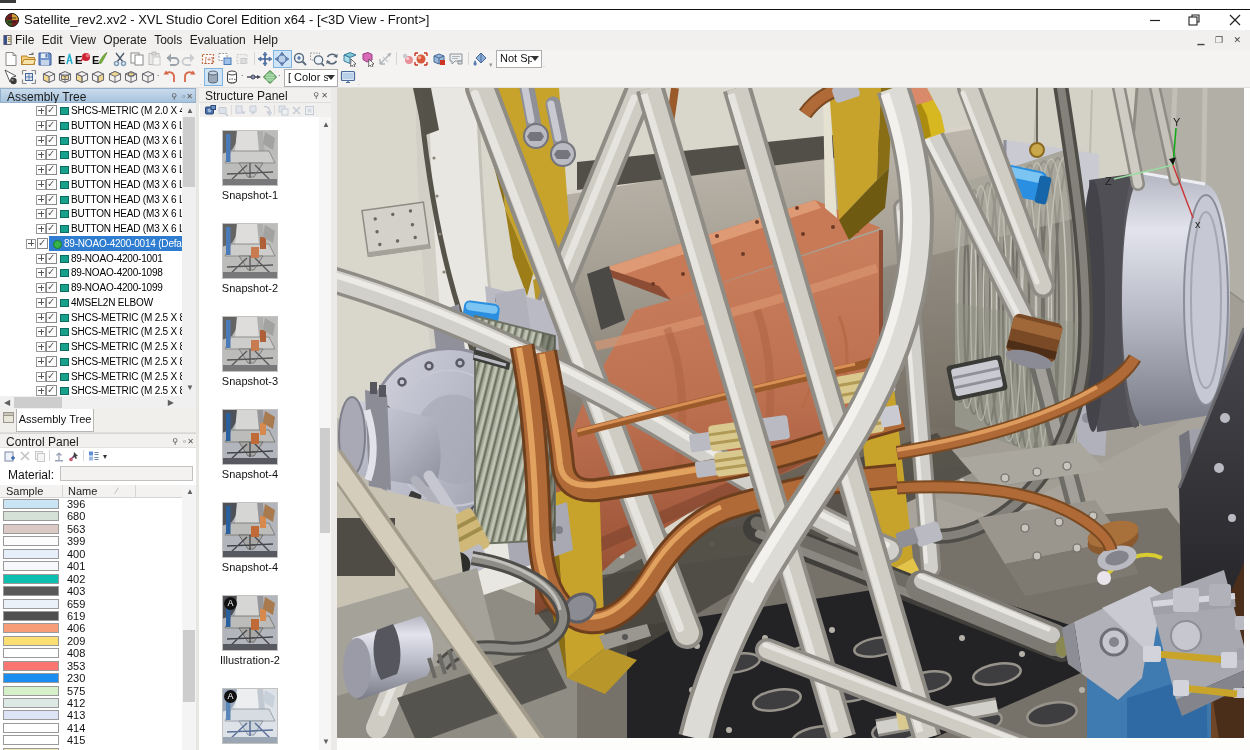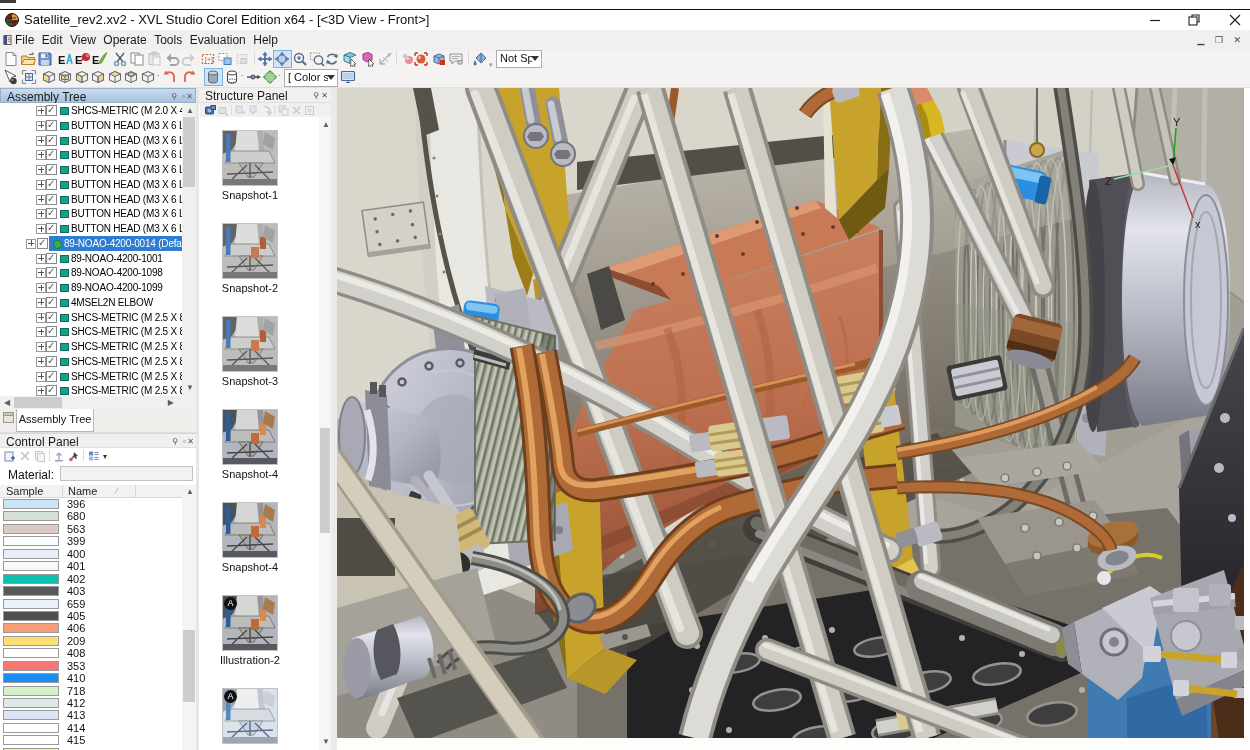--- a/index.html
+++ b/index.html
@@ -734,21 +734,21 @@
         <span class="nm">403</span>
       </div>
 
       <div class="crow">
         <span class="sw" style="background: rgb(234, 241, 249);"></span>
         <span class="nm">659</span>
       </div>
 
       <div class="crow">
         <span class="sw" style="background: rgb(79, 79, 79);"></span>
-        <span class="nm">405</span>
+        <span class="nm">619</span>
       </div>
 
       <div class="crow">
         <span class="sw" style="background: rgb(247, 158, 120);"></span>
         <span class="nm">406</span>
       </div>
 
       <div class="crow">
         <span class="sw" style="background: rgb(251, 223, 114);"></span>
         <span class="nm">209</span>
@@ -759,26 +759,26 @@
         <span class="nm">408</span>
       </div>
 
       <div class="crow">
         <span class="sw" style="background: rgb(249, 117, 114);"></span>
         <span class="nm">353</span>
       </div>
 
       <div class="crow">
         <span class="sw" style="background: rgb(26, 142, 240);"></span>
-        <span class="nm">410</span>
+        <span class="nm">230</span>
       </div>
 
       <div class="crow">
         <span class="sw" style="background: rgb(214, 241, 201);"></span>
-        <span class="nm">718</span>
+        <span class="nm">575</span>
       </div>
 
       <div class="crow">
         <span class="sw" style="background: rgb(221, 233, 228);"></span>
         <span class="nm">412</span>
       </div>
 
       <div class="crow">
         <span class="sw" style="background: rgb(220, 228, 245);"></span>
         <span class="nm">413</span>

